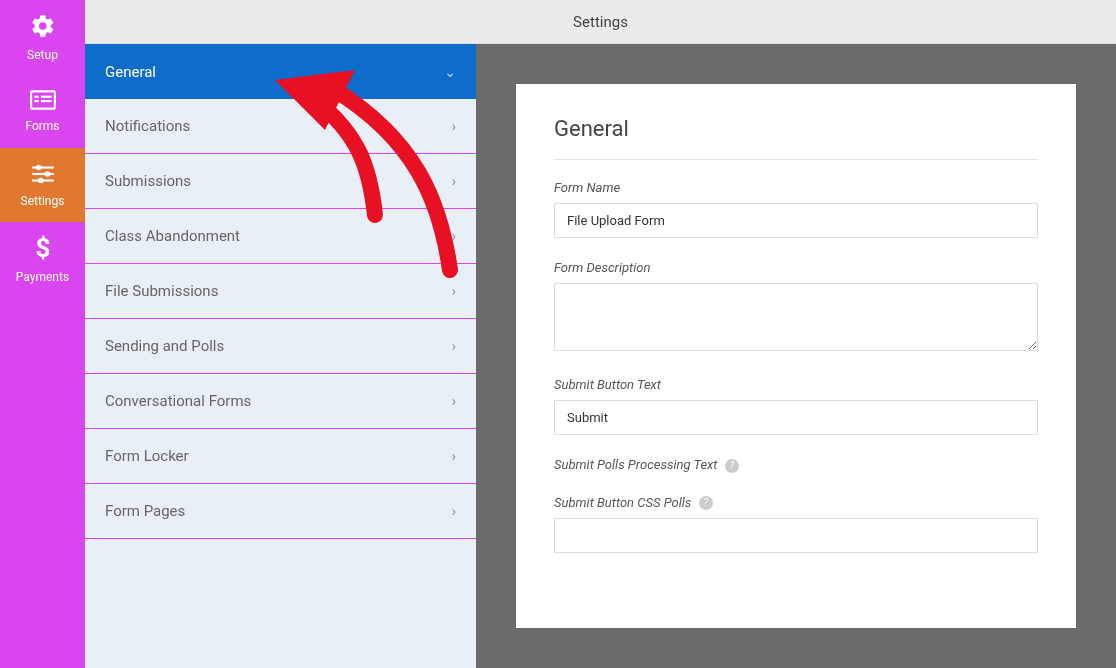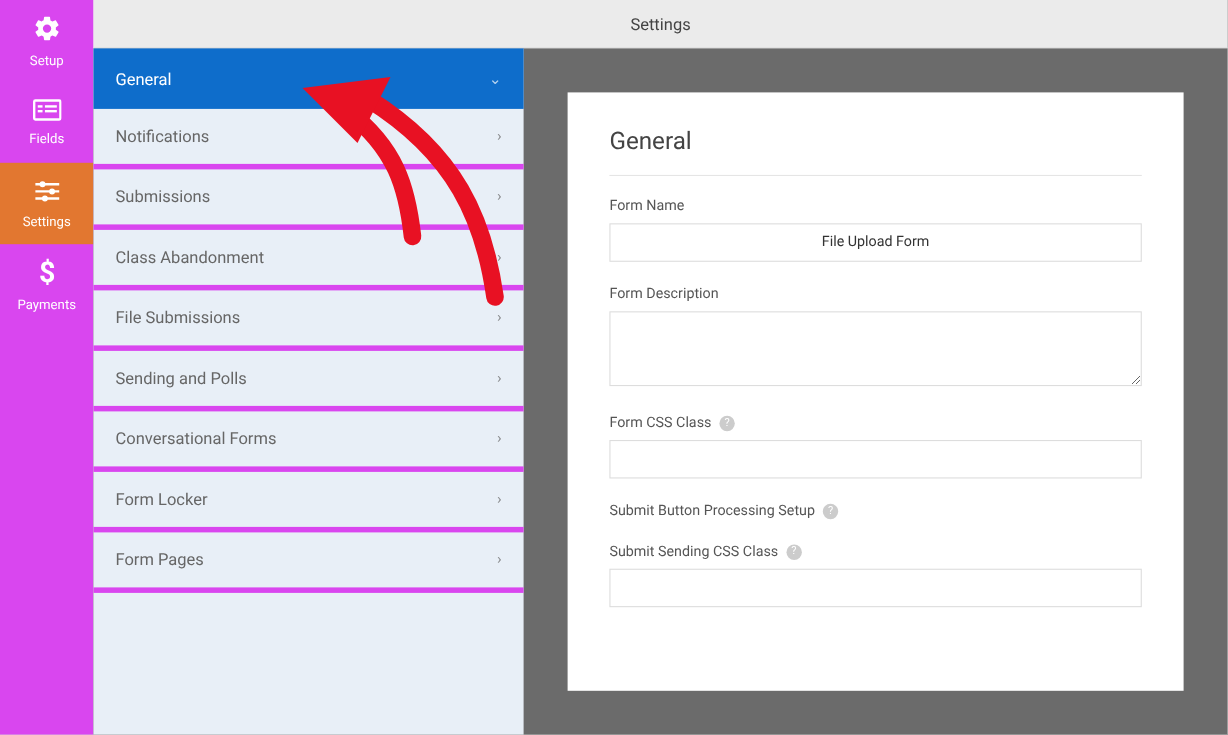--- a/index.html
+++ b/index.html
@@ -7,29 +7,29 @@
 .app { display: flex; height: 100%; }
 .left-nav { width: 85px; background: #d946ef; color: #fff; display: flex; flex-direction: column; }
 .left-nav-item { display: flex; flex-direction: column; align-items: center; justify-content: center; height: 74px; cursor: pointer; color: #fff; font-size: 12px; gap: 6px; }
 .left-nav-item.active { background: #e27730; }
 .left-nav-item .nav-label { font-size: 12px; }
 .left-nav-item svg { fill: #fff; }
 .content { flex: 1; display: flex; flex-direction: column; }
 .header { height: 44px; background: #ebebeb; border-bottom: 1px solid #ddd; display: flex; align-items: center; justify-content: center; color: #444; font-size: 15px; }
 .body { flex: 1; display: flex; background: #6b6b6b; }
 .settings-nav { width: 391px; background: #e8eff7; display: flex; flex-direction: column; position: relative; }
-.settings-item { height: 55px; display: flex; align-items: center; justify-content: space-between; padding: 0 20px; color: #666; font-size: 15px; border-bottom: 5px solid #d946ef; cursor: pointer; }
+.settings-item { height: 55px; display: flex; align-items: center; justify-content: space-between; padding: 0 20px; color: #666; font-size: 15px; border-bottom: 1px solid #d946ef; cursor: pointer; }
 .settings-item.active { background: #0e6dcb; color: #fff; border-bottom: none; }
 .settings-item .chevron { font-size: 14px; color: inherit; opacity: 0.7; }
 .form-panel { flex: 1; padding: 40px; display: flex; justify-content: flex-start; }
 .form-card { width: 560px; background: #fff; padding: 32px 38px; }
 .form-card h2 { font-size: 22px; font-weight: 400; color: #444; padding-bottom: 18px; border-bottom: 1px solid #e5e5e5; margin-bottom: 20px; }
 .form-group { margin-bottom: 22px; }
-.form-group label { display: block; font-size: 13px; color: #555; margin-bottom: 8px; }
-.form-group input[type="text"], .form-group textarea { width: 100%; border: 1px solid #ddd; padding: 9px 12px; font-size: 13px; color: #333; font-family: inherit; text-align: center; }
+.form-group label { display: block; font-size: 13px; color: #555; margin-bottom: 8px; font-style: italic; }
+.form-group input[type="text"], .form-group textarea { width: 100%; border: 1px solid #ddd; padding: 9px 12px; font-size: 13px; color: #333; font-family: inherit; }
 .form-group textarea { height: 68px; resize: both; }
 .help-icon { display: inline-block; width: 14px; height: 14px; border-radius: 50%; background: #ccc; color: #fff; font-size: 10px; line-height: 14px; text-align: center; margin-left: 4px; vertical-align: middle; }
 .annotation-arrow { position: absolute; top: 16px; left: 130px; width: 260px; height: 220px; pointer-events: none; z-index: 10; }
 </style>
 </head>
 <body>
 
 <div class="app">
 
   <div class="left-nav">
@@ -44,21 +44,21 @@
     <div class="left-nav-item">
       <span>
         <svg width="26" height="20" viewBox="0 0 24 18">
             <rect x="1" y="1" width="22" height="16" rx="1" fill="none" stroke="#fff" stroke-width="2"></rect>
             <rect x="4" y="5" width="4" height="2"></rect>
             <rect x="10" y="5" width="10" height="2"></rect>
             <rect x="4" y="9" width="4" height="2"></rect>
             <rect x="10" y="9" width="10" height="2"></rect>
           </svg>
       </span>
-      <span class="nav-label">Fields</span>
+      <span class="nav-label">Forms</span>
     </div>
     <div class="left-nav-item active">
       <span>
         <svg width="26" height="22" viewBox="0 0 24 20">
             <line x1="2" y1="4" x2="22" y2="4" stroke="#fff" stroke-width="2"></line>
             <circle cx="8" cy="4" r="2.5" fill="#fff"></circle>
             <line x1="2" y1="10" x2="22" y2="10" stroke="#fff" stroke-width="2"></line>
             <circle cx="16" cy="10" r="2.5" fill="#fff"></circle>
             <line x1="2" y1="16" x2="22" y2="16" stroke="#fff" stroke-width="2"></line>
             <circle cx="10" cy="16" r="2.5" fill="#fff"></circle>
@@ -134,39 +134,36 @@
           <div class="form-group">
             <label>Form Name</label>
             <input type="text" value="File Upload Form" style="">
           </div>
 
           <div class="form-group">
             <label>Form Description</label>
             <textarea style=""></textarea>
           </div>
 
+
           <div class="form-group">
-            <label>
-              <span>Form CSS Class</span>
-              <span class="help-icon">?</span>
-            </label>
-            <input type="text" value="" style="">
+            <label>Submit Button Text</label>
+            <input type="text" value="Submit" style="">
           </div>
-
 
           <div class="form-group">
             <label>
-              <span>Submit Button Processing Setup</span>
+              <span>Submit Polls Processing Text</span>
               <span class="help-icon">?</span>
             </label>
           </div>
 
           <div class="form-group">
             <label>
-              <span>Submit Sending CSS Class</span>
+              <span>Submit Button CSS Polls</span>
               <span class="help-icon">?</span>
             </label>
             <input type="text" value="" style="">
           </div>
 
         </div>
       </div>
 
     </div>
   </div>

